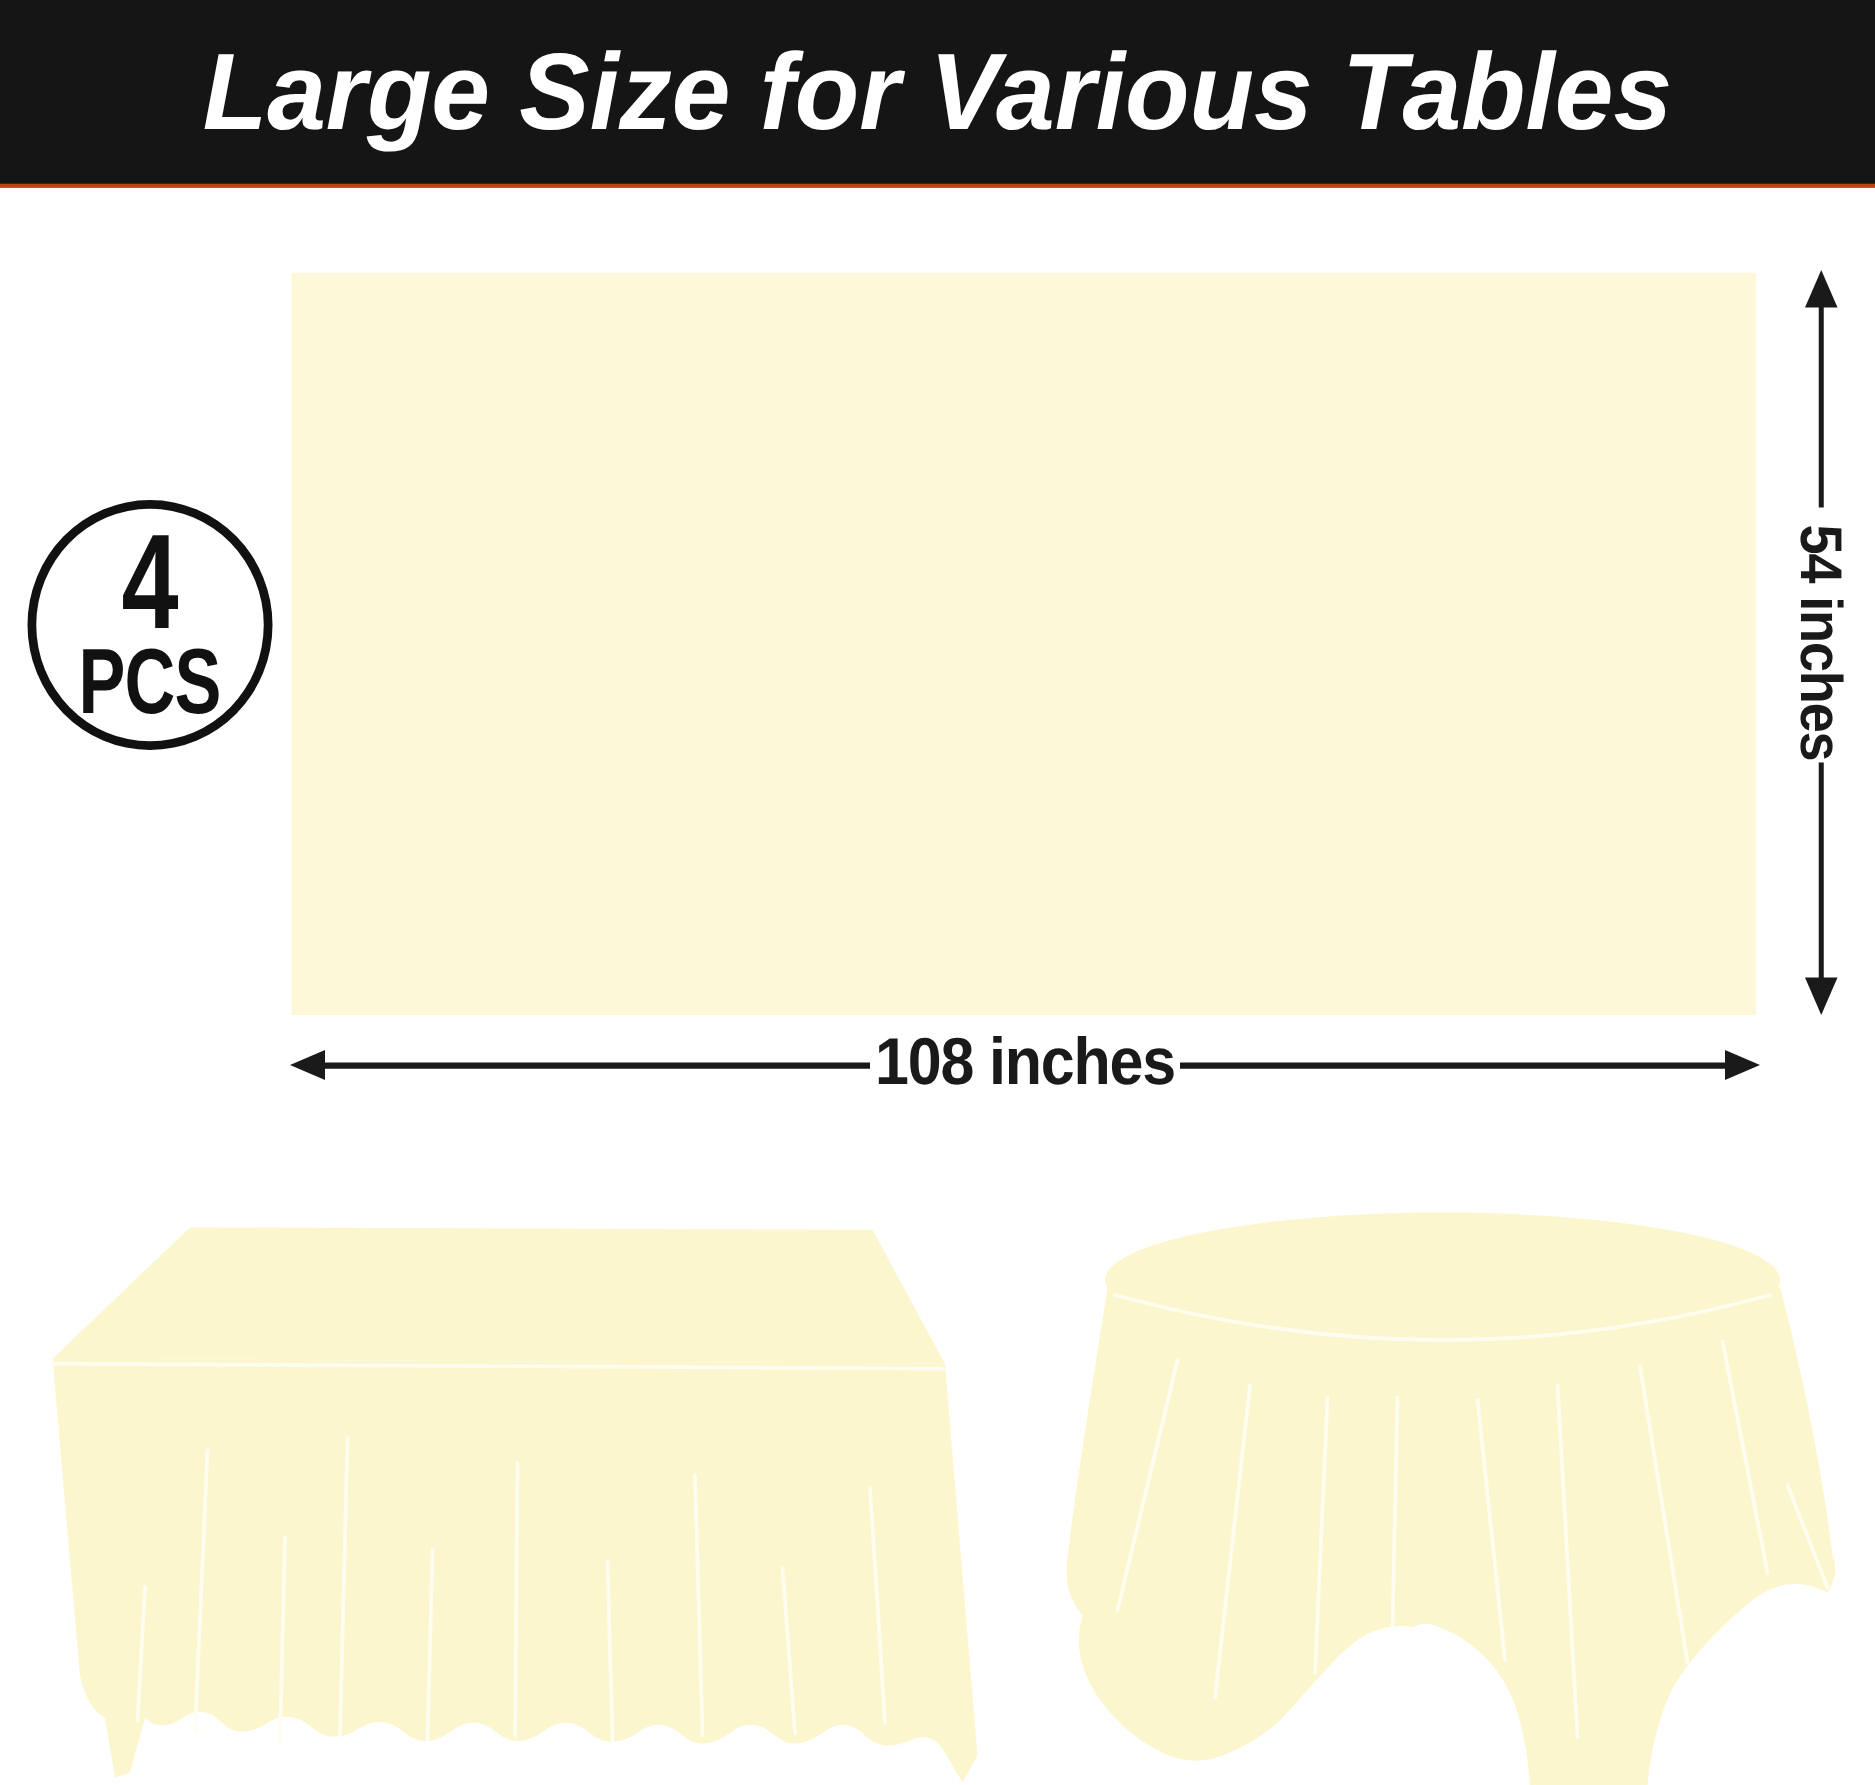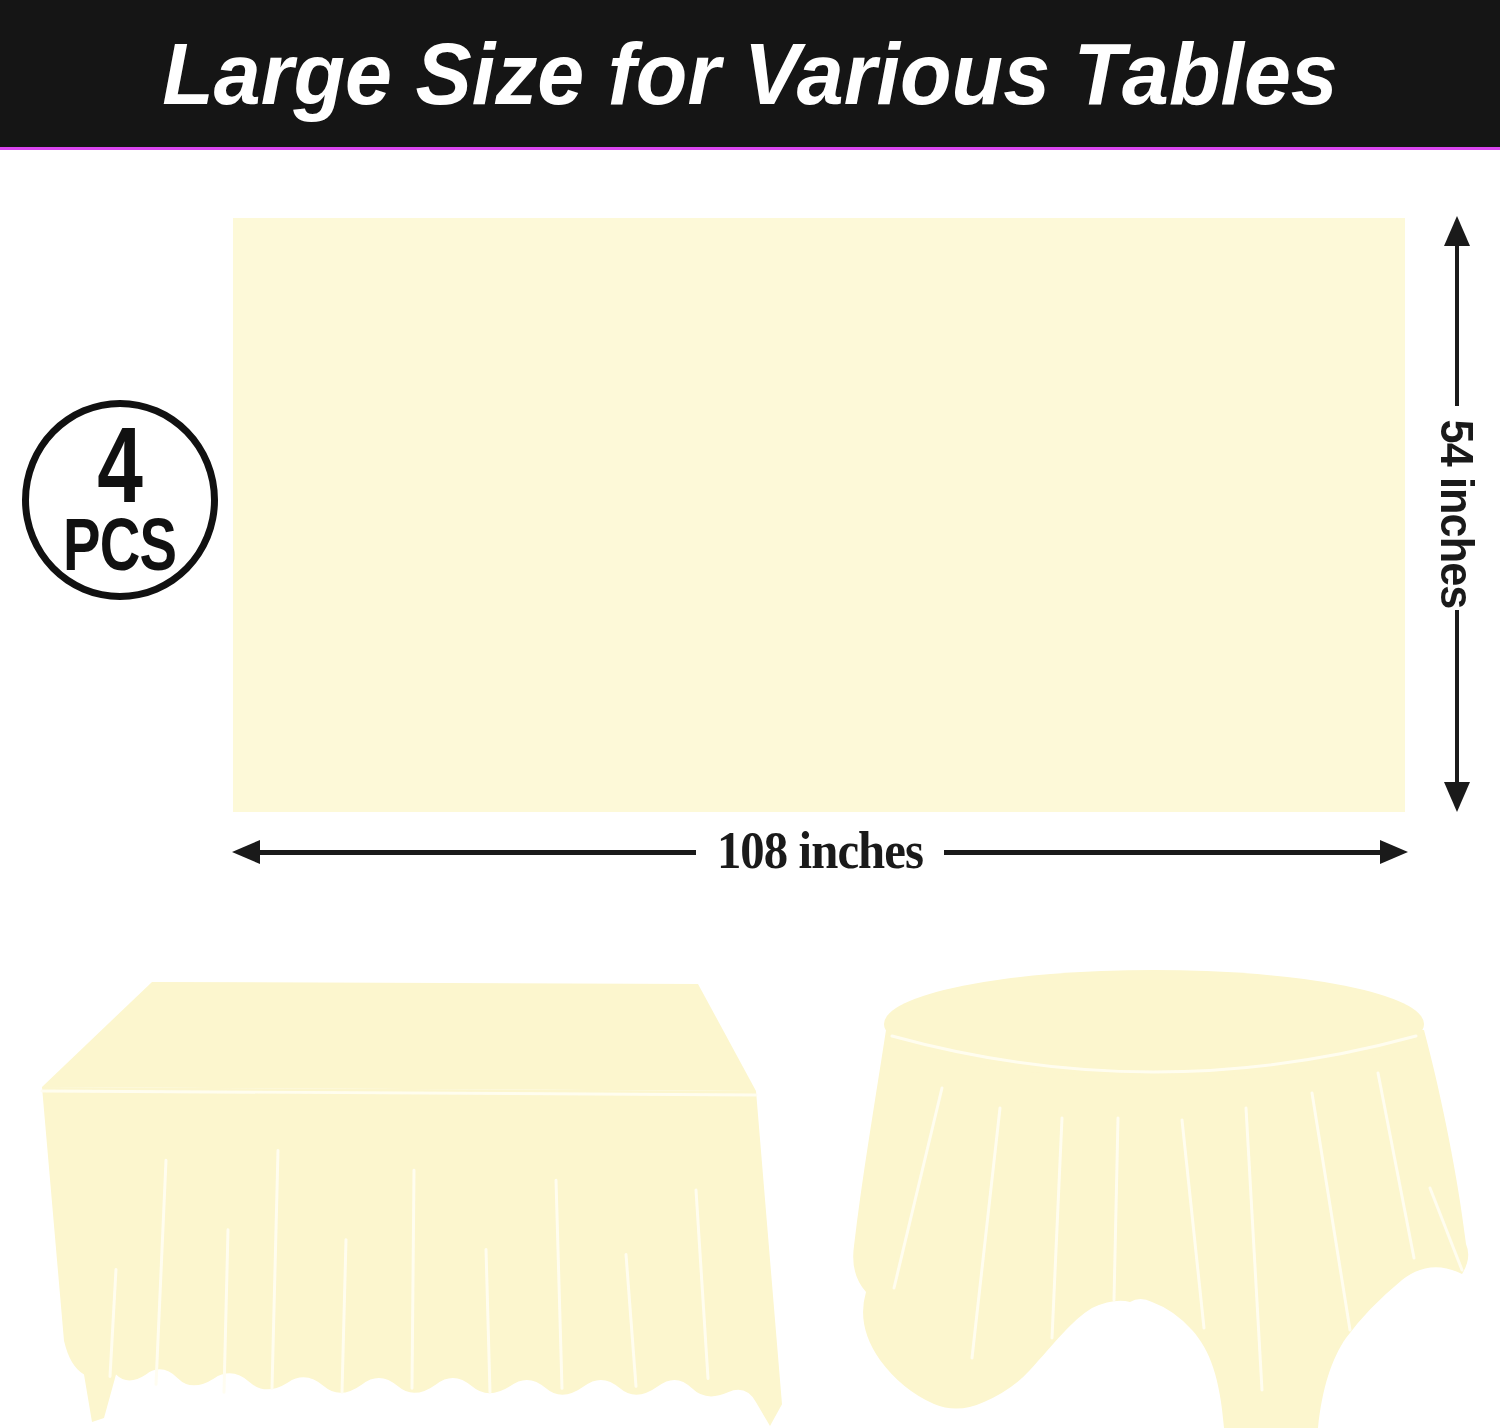--- a/index.html
+++ b/index.html
@@ -9,21 +9,21 @@
     background:#ffffff;
   }
   .stage{
     position:relative;width:1500px;height:1428px;
     background:#ffffff;overflow:hidden;
   }
 
   
   .banner{
     position:absolute;left:0;top:0;width:1500px;height:147px;
-    background:#151515;border-bottom:3px solid #d946ef;
+    background:#151515;border-bottom:3px solid #c2410c;
     display:flex;align-items:center;justify-content:center;
   }
   .banner h1{
     margin:0;color:#ffffff;
     font-size:87px;font-weight:bold;font-style:italic;
     letter-spacing:0px;white-space:nowrap;
     transform:scaleX(.97);
   }
 
   
@@ -58,21 +58,21 @@
   .dim-v .seg1{top:28px;height:162px;}
   .dim-v .seg2{top:394px;height:174px;}
   .dim-v .dim-label{
     left:13px;top:298px;font-size:47px;
     transform:translate(-50%,-50%) rotate(90deg) scaleX(.92);
   }
   .ah{width:0;height:0;position:absolute;}
   .ah-up{left:0;top:0;border-left:13px solid transparent;border-right:13px solid transparent;border-bottom:30px solid #1a1a1a;}
   .ah-down{left:0;bottom:0;border-left:13px solid transparent;border-right:13px solid transparent;border-top:30px solid #1a1a1a;}
   
-  .dim-h{left:232px;top:830px;width:1176px;height:44px;font-family:Liberation Serif, serif;}
+  .dim-h{left:232px;top:830px;width:1176px;height:44px;}
   .dim-h .seg{top:20px;height:5px;}
   .dim-h .seg1{left:26px;width:438px;}
   .dim-h .seg2{left:712px;width:438px;}
   .dim-h .dim-label{
     left:588px;top:22px;font-size:53px;
     transform:translate(-50%,-54%) scaleX(.92);
   }
   .ah-left{left:0;top:10px;border-top:12px solid transparent;border-bottom:12px solid transparent;border-right:28px solid #1a1a1a;}
   .ah-right{right:0;top:10px;border-top:12px solid transparent;border-bottom:12px solid transparent;border-left:28px solid #1a1a1a;}
 

